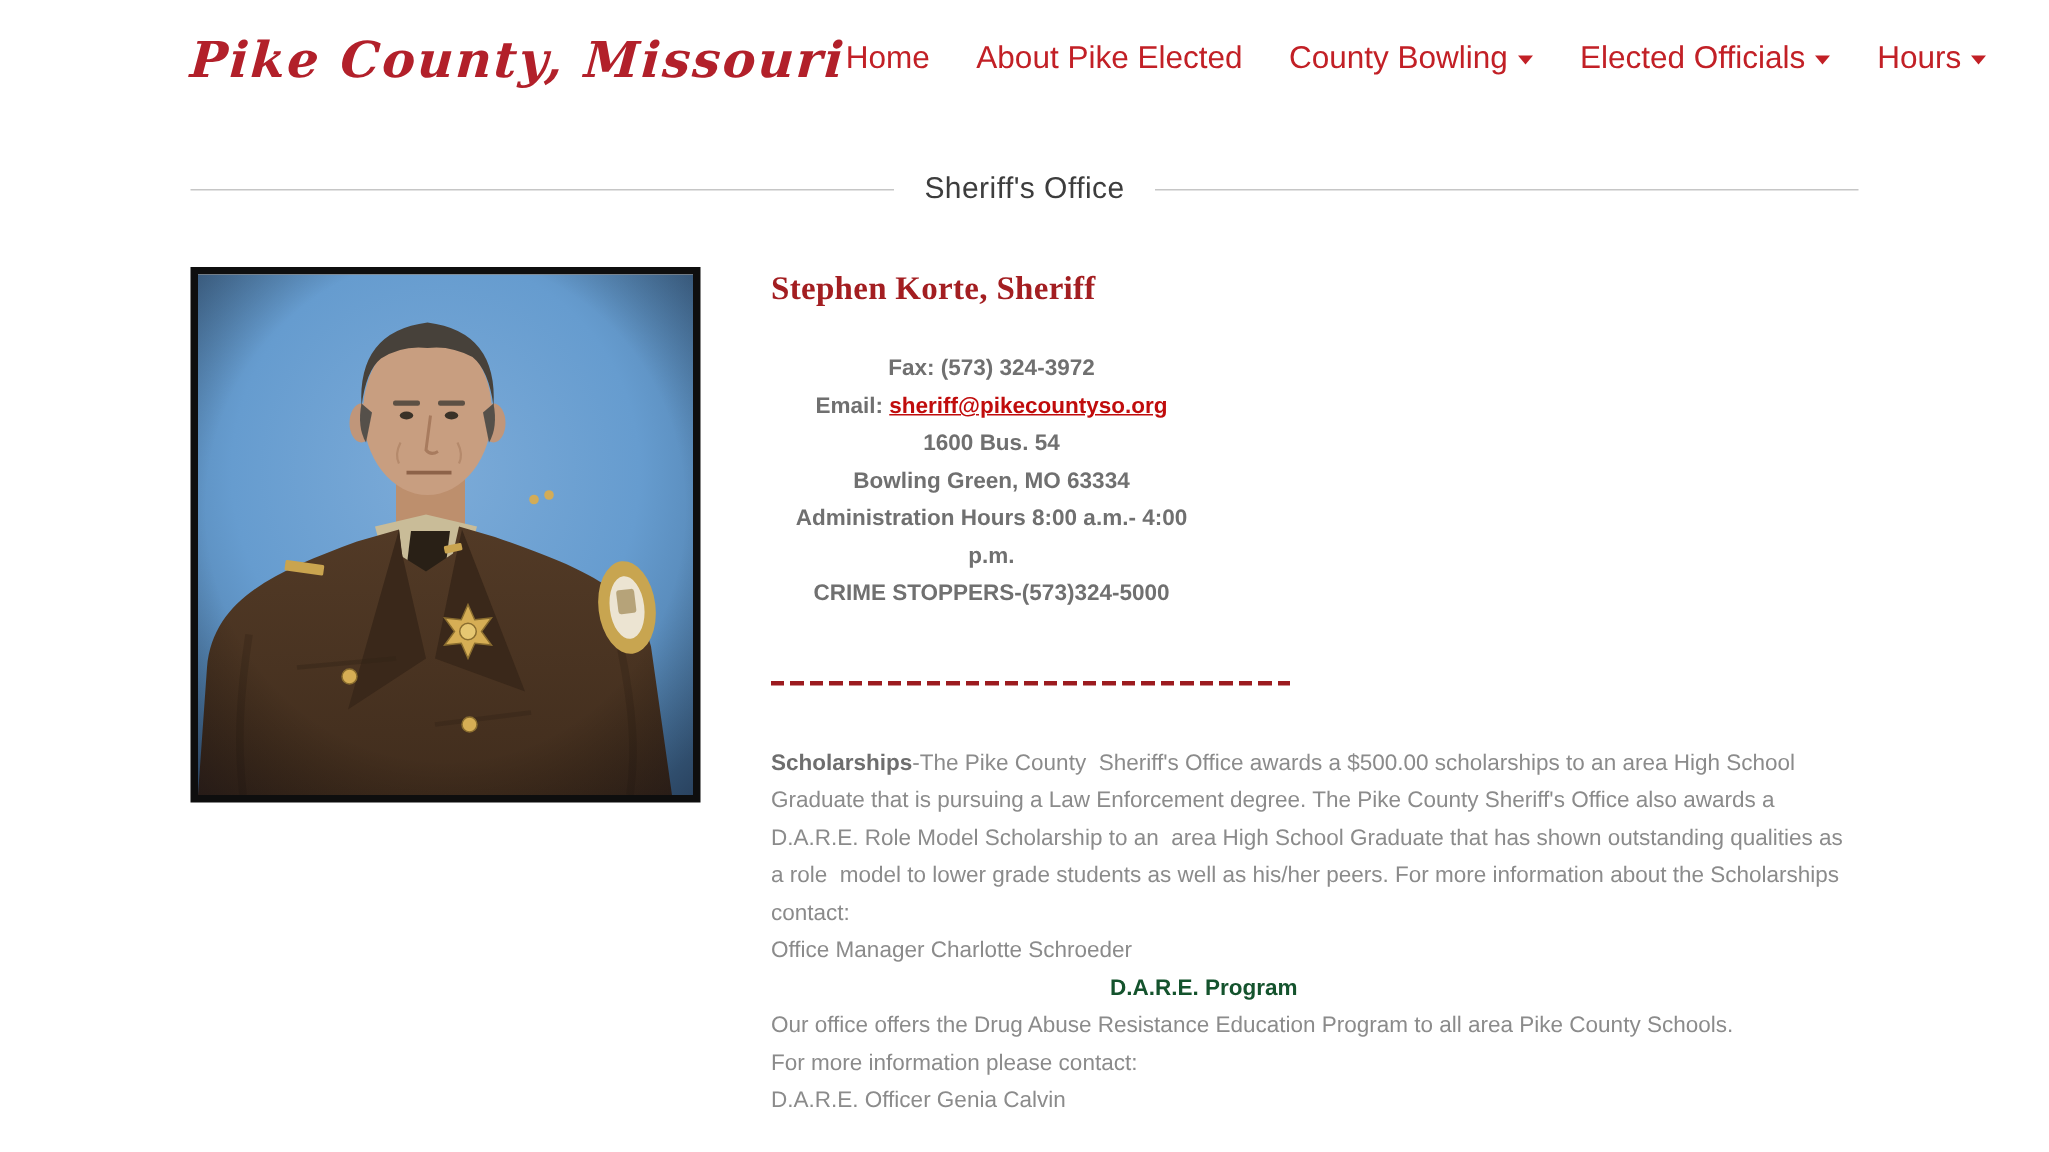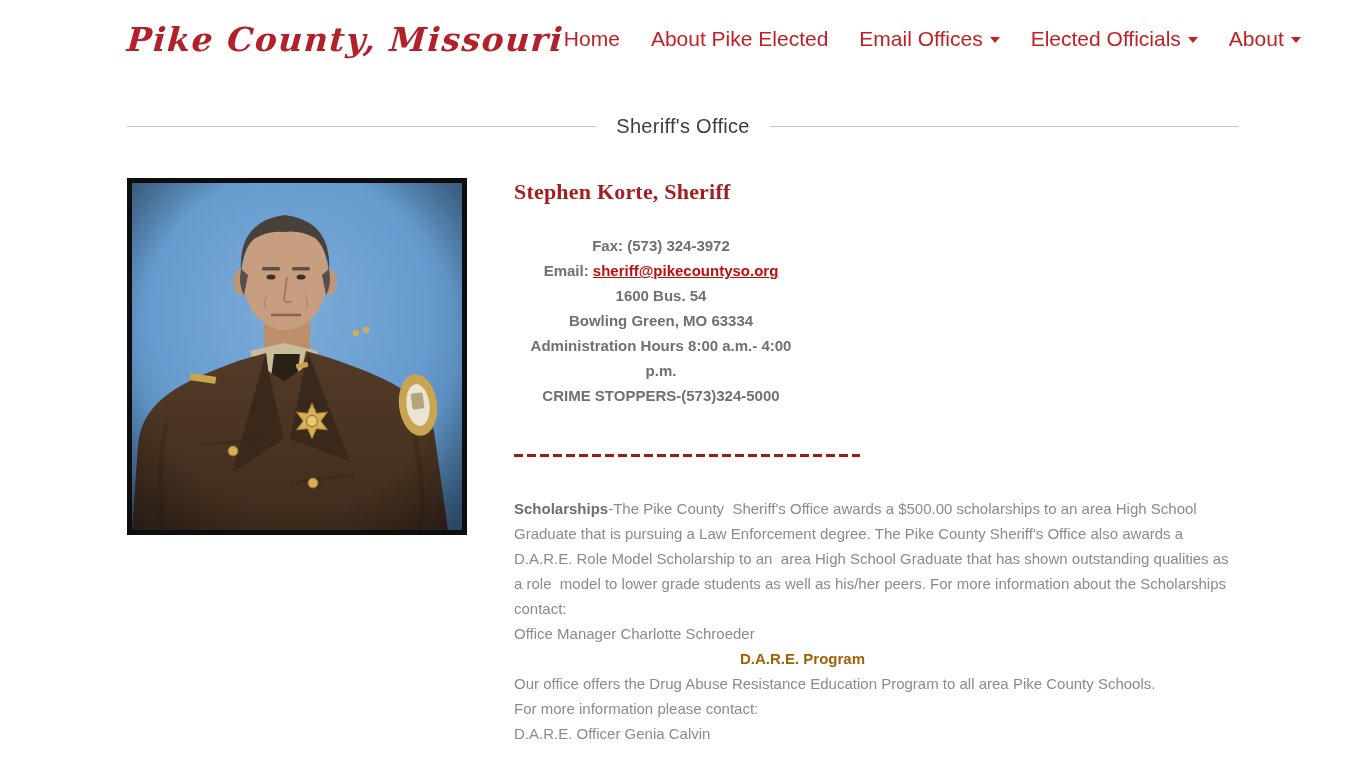--- a/index.html
+++ b/index.html
@@ -57,46 +57,46 @@
   .contact a { color: #c00c0c; text-decoration: underline; cursor: pointer; }
 
   .dashes {
     margin-top: 46px; width: 346px; height: 3px;
     background: repeating-linear-gradient(90deg, #9c1b1f 0 9px, transparent 9px 13px);
   }
 
   .body-text { color: #8b8b8b; font-size: 15px; line-height: 25px; }
   p.body-text { margin: 39px 0 0 0; white-space: pre-wrap; }
   .body-text strong { color: #6e6e6e; }
-  .dare-heading { font-weight: bold; color: #a16207; padding-left: 226px; }
+  .dare-heading { font-weight: bold; color: #14532d; padding-left: 226px; }
 </style>
 </head>
 <body>
 
 <div class="page">
 
   <header>
     <div class="logo">Pike County, Missouri</div>
     <nav>
       <a class="nav-item">
         <span>Home</span>
       </a>
       <a class="nav-item">
         <span>About Pike Elected</span>
       </a>
       <a class="nav-item">
-        <span>Email Offices</span>
+        <span>County Bowling</span>
         <span class="caret"></span>
       </a>
       <a class="nav-item">
         <span>Elected Officials</span>
         <span class="caret"></span>
       </a>
       <a class="nav-item">
-        <span>About</span>
+        <span>Hours</span>
         <span class="caret"></span>
       </a>
     </nav>
   </header>
 
   <div class="title-row">
     <div class="rule"></div>
     <h1>Sheriff's Office</h1>
     <div class="rule"></div>
   </div>

